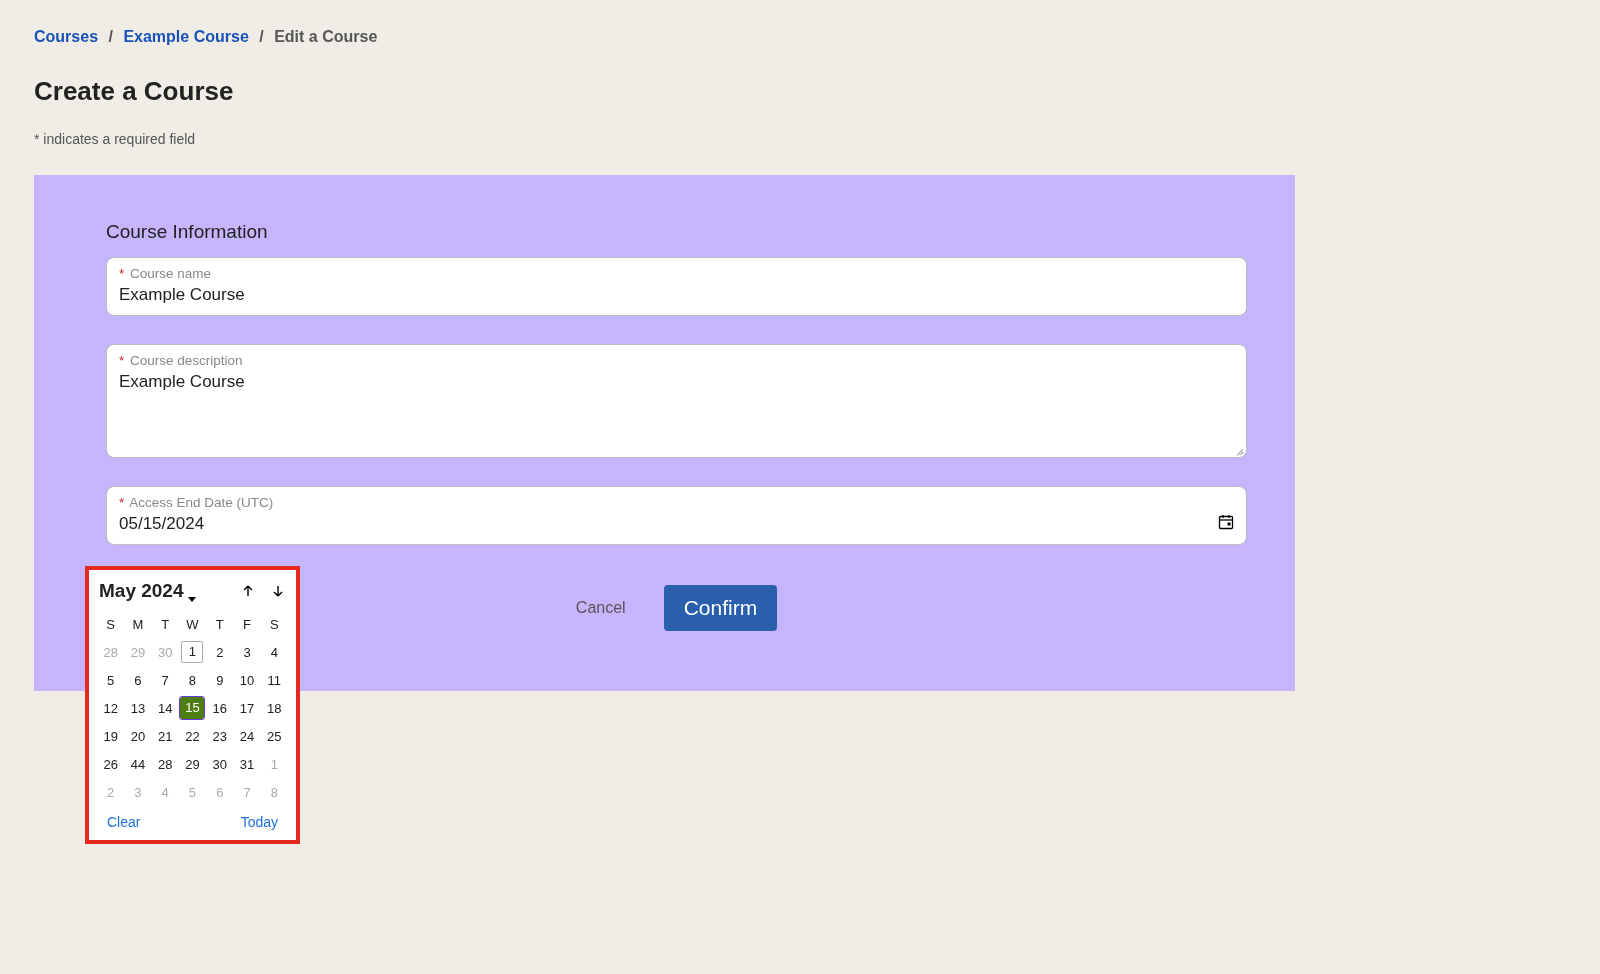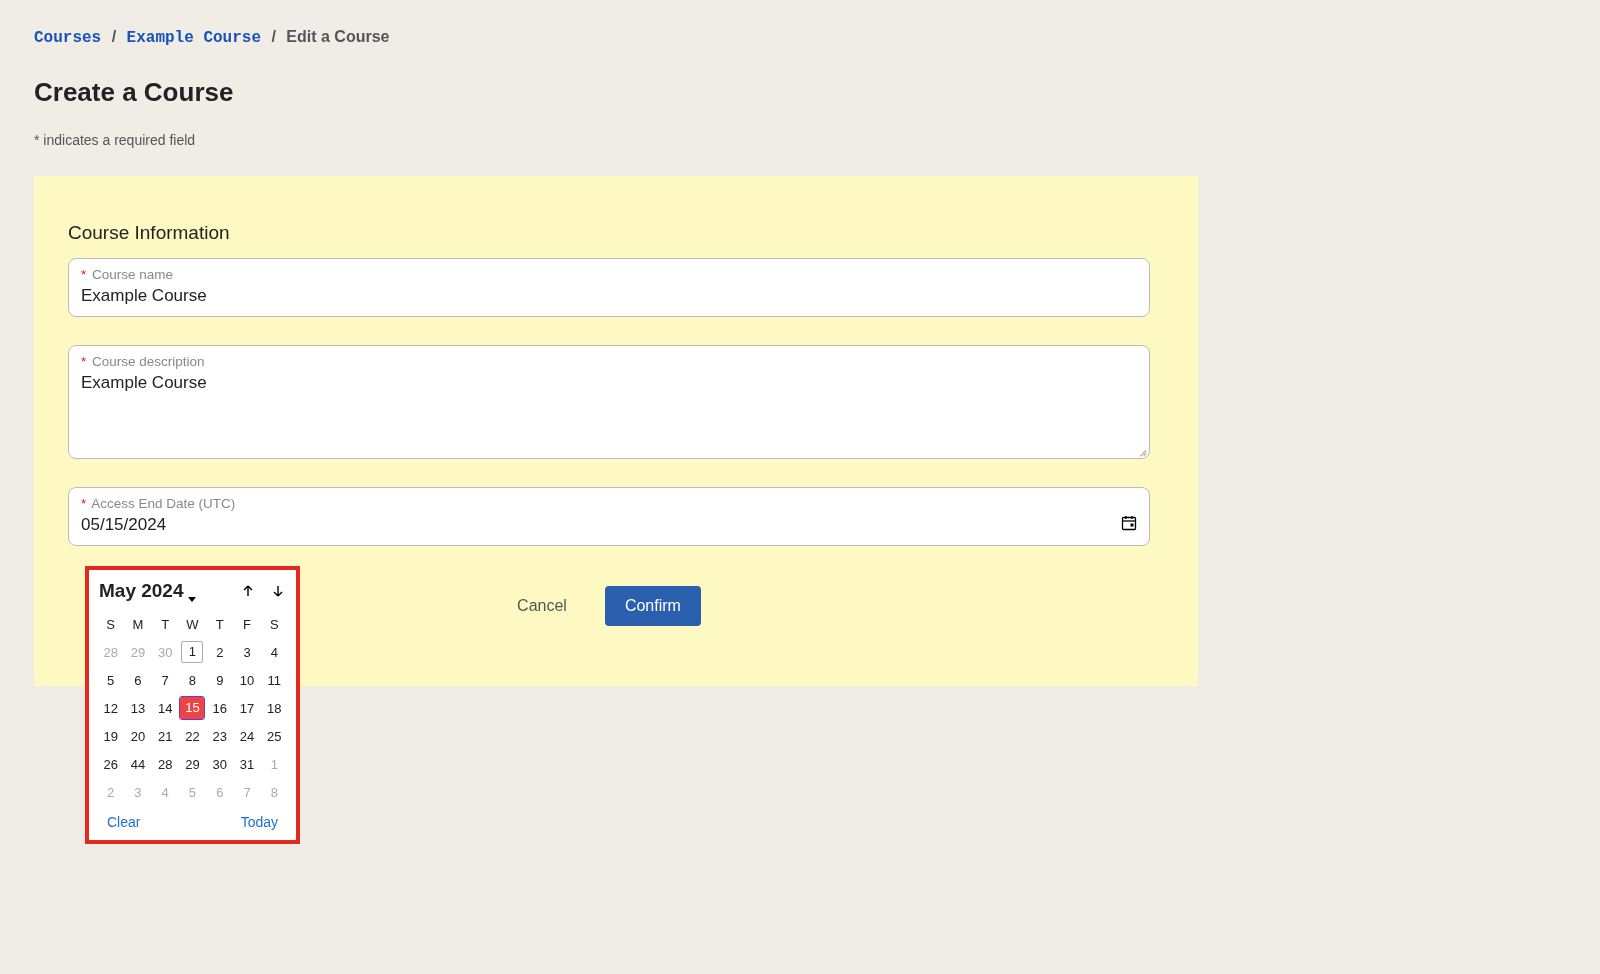--- a/index.html
+++ b/index.html
@@ -10,40 +10,40 @@
       font-size: 15px;
     }
     .page {
       padding: 28px 34px;
     }
     .breadcrumb {
       font-size: 16px;
       color: #555;
       margin-bottom: 30px;
     }
-    .breadcrumb a { color: #1952b8; text-decoration: none; font-weight: 600; font-family: Liberation Mono, monospace; }
+    .breadcrumb a { color: #1952b8; text-decoration: none; font-weight: 600; }
     .breadcrumb .sep { margin: 0 6px; color: #555; font-weight: 600; }
     .breadcrumb .current { color: #555; font-weight: 700; }
 
     h1.page-title {
       font-size: 26px;
       font-weight: 600;
       color: #222;
       margin-bottom: 24px;
     }
     .required-note {
       font-size: 14px;
       color: #555;
       margin-bottom: 28px;
     }
 
     .card {
-      background: #fef9c3;
-      padding: 46px 48px 60px 34px;
-      width: 1164px;
+      background: #c4b5fd;
+      padding: 46px 48px 60px 72px;
+      width: 1261px;
       max-width: 100%;
     }
 
     .section-heading {
       font-size: 19px;
       font-weight: 500;
       margin-bottom: 14px;
     }
 
     .form-field {
@@ -104,21 +104,21 @@
 
     .actions {
       display:flex; justify-content:center; gap: 38px; align-items:center;
       margin-top: 40px;
     }
     .btn-text {
       background:none; border:none; color:#555; font-size:16px; cursor:pointer;
     }
     .btn-primary {
       background:#2a5fad; color:#fff; border:none; border-radius:4px;
-      padding: 11px 20px; font-size:16px; cursor:pointer;
+      padding: 11px 20px; font-size:21px; cursor:pointer;
     }
 
     
     .datepicker {
       position: absolute;
       left: 85px;
       top: 566px;
       width: 215px;
       background: #fff;
       border: 4px solid #e6291e;
@@ -155,21 +155,21 @@
     }
     table.dp-grid th { font-weight:400; color:#222; }
     .dp-day { cursor:pointer; color:#222; }
     .dp-day.out { color:#aaa; }
     .dp-day.today span {
       display:inline-block; width:22px; height:22px; line-height:20px;
       border:1px solid #aaa; border-radius:2px;
     }
     .dp-day.selected span {
       display:inline-block; width:24px; height:22px; line-height:22px;
-      background:#ef4444; color:#fff; border-radius:2px;
+      background:#4d7c0f; color:#fff; border-radius:2px;
       outline: 1.5px solid #6a3ad8; outline-offset: 0;
     }
     .dp-footer {
       display:flex; justify-content:space-between;
       padding: 8px 10px 0 10px;
     }
     .dp-footer button {
       background:none; border:none; color:#1a6fd8; font-size:14px; cursor:pointer;
     }
   </style>

